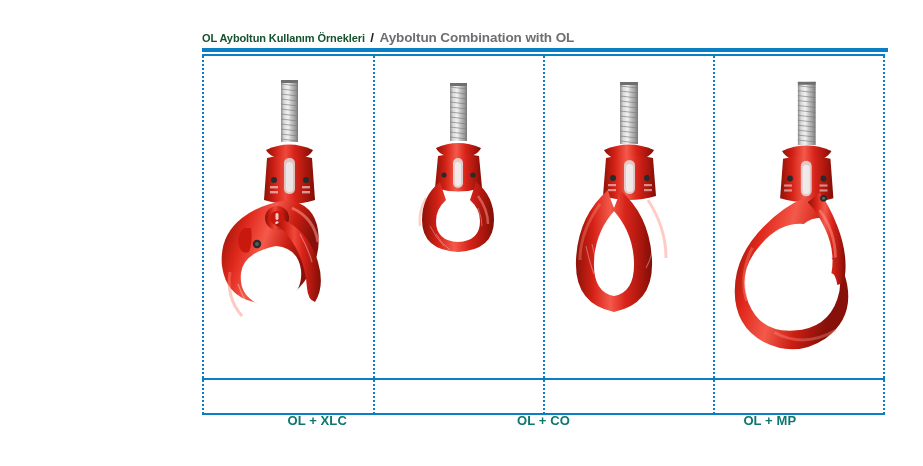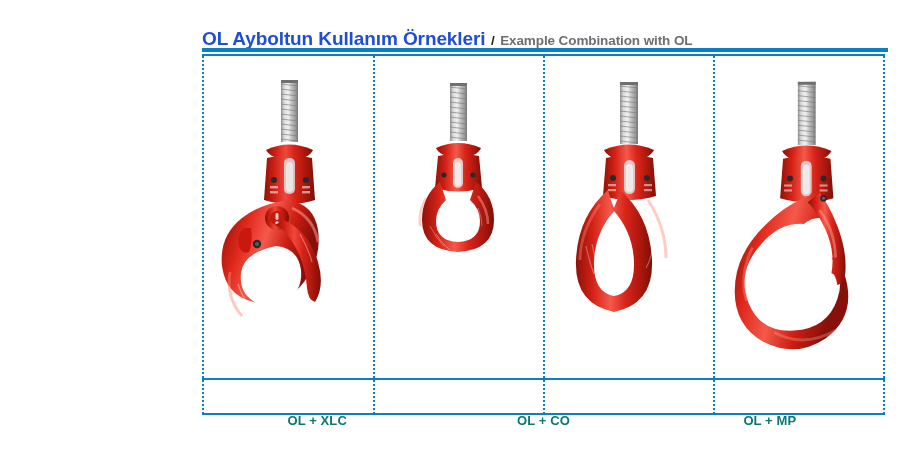--- a/index.html
+++ b/index.html
@@ -26,23 +26,23 @@
   
   .title-block {
     position: absolute;
     left: 202px;
     top: 28px;
     width: 690px;
     height: 20px;
     white-space: nowrap;
   }
   .title-tr {
-    font-size: 19px;
+    font-size: 11px;
     font-weight: bold;
-    color: #1d4ed8;
+    color: #14532d;
     letter-spacing: -0.1px;
     text-align: right;
   }
   .title-sep {
     font-size: 13.5px;
     font-weight: bold;
     color: #231f20;
     padding: 0 1px;
   }
   .title-en {
@@ -158,21 +158,21 @@
   }
 </style>
 </head>
 <body>
 
 <div id="root">
 
   <div class="title-block">
     <span class="title-tr">OL Ayboltun Kullanım Örnekleri</span>
     <span class="title-sep">/</span>
-    <span class="title-en">Example Combination with OL</span>
+    <span class="title-en">Ayboltun Combination with OL</span>
   </div>
 
   <div class="rule-thick"></div>
   <div class="rule-thin"></div>
 
   <div class="table-frame">
     <div class="vsep s1"></div>
     <div class="vsep s2"></div>
     <div class="vsep s3"></div>
   </div>

